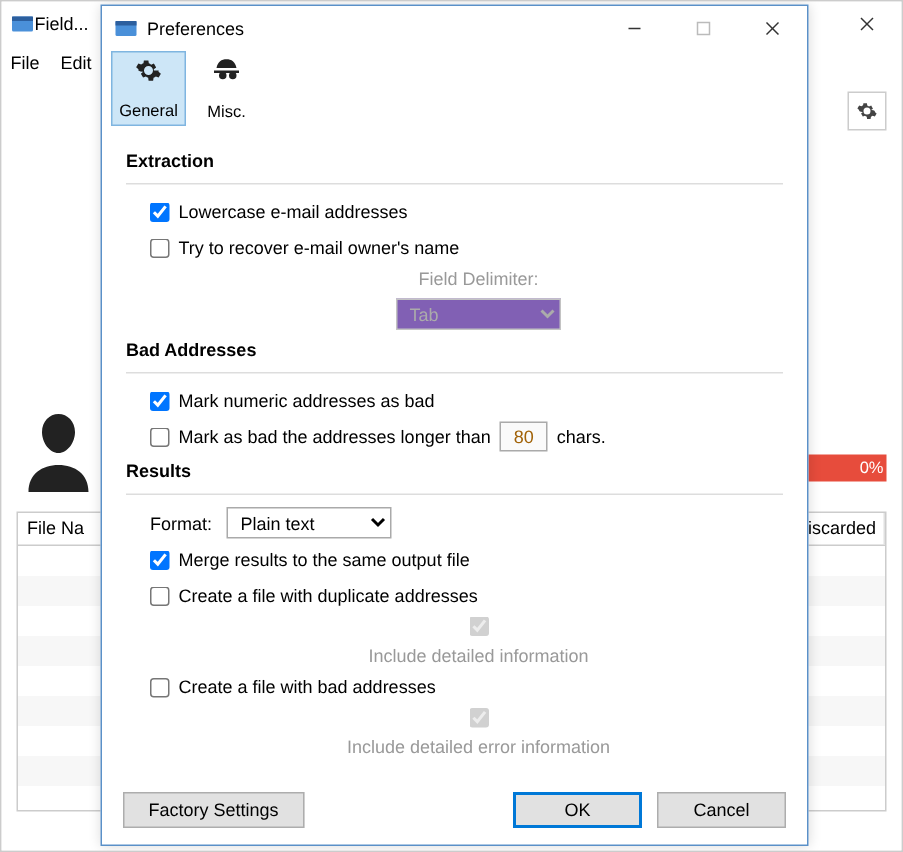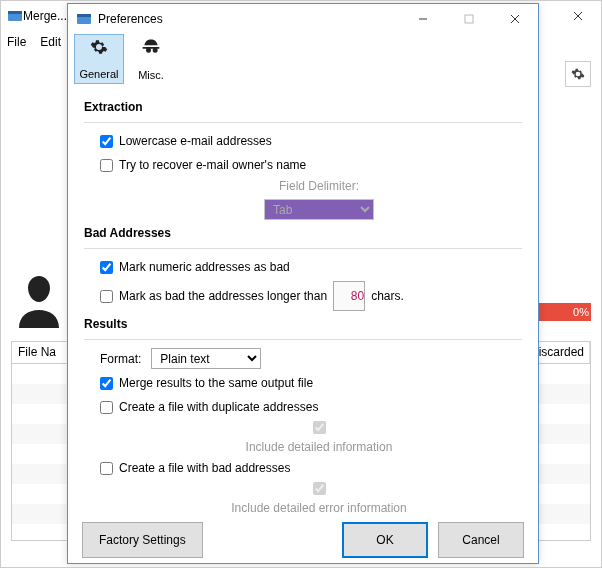--- a/index.html
+++ b/index.html
@@ -35,41 +35,41 @@
 .content { flex: 1; padding: 10px 16px 8px 16px; font-size: 12px; overflow: hidden; }
 .section-title { font-weight: 600; margin: 6px 0 8px 0; }
 hr { border: none; border-top: 1px solid #ddd; margin: 0 0 8px 0; }
 .row { display: flex; align-items: center; margin: 4px 0 4px 16px; gap: 6px; min-height: 20px; }
 .row.sub { margin-left: 32px; color: #888; }
 .row input[type=checkbox] { width: 13px; height: 13px; }
 .row.disabled, .row.sub.disabled { color: #999; flex-direction: column; }
 .row.disabled select, .row.disabled input[type=text] { color: #888; background: #4c1d95; }
 label { cursor: default; }
 select { font-size: 12px; padding: 1px 4px; min-width: 110px; height: 21px; border: 1px solid #aaa; background: #fff; }
-.num-input { width: 32px; height: 30px; font-size: 12px; text-align: right; border: 1px solid #aaa; color: #be185d; }
+.num-input { width: 32px; height: 20px; font-size: 12px; text-align: center; border: 1px solid #aaa; color: #a16207; }
 .delim-row select { width: 100px; }
 
 .button-bar { height: 46px; border-top: 0; display: flex; align-items: center; padding: 0 14px; gap: 10px; }
 .button-bar .spacer { flex: 1; }
-.btn { height: 36px; padding: 0 16px; font-size: 12px; background: #e1e1e1; border: 1px solid #adadad; cursor: default; min-width: 86px; }
+.btn { height: 24px; padding: 0 16px; font-size: 12px; background: #e1e1e1; border: 1px solid #adadad; cursor: default; min-width: 86px; }
 .btn.primary { border: 2px solid #0078d7; background: #e1e1e1; }
 
 
 .app-icon-svg { width: 16px; height: 16px; }
 </style>
 </head>
 <body>
 
 <div class="main-window">
   <div class="main-titlebar">
     <svg class="app-icon-svg" viewBox="0 0 16 16">
         <rect x="1" y="3" width="14" height="10" fill="#4a90d9" rx="1"></rect>
         <rect x="1" y="3" width="14" height="3" fill="#2c5f9e"></rect>
       </svg>
-    <span class="title">Merge...</span>
+    <span class="title">Field...</span>
     <div class="win-controls">
       <div class="win-btn">
           <svg width="10" height="10">
             <line x1="1" y1="5" x2="9" y2="5" stroke="#333"></line>
           </svg>
         </div>
       <div class="win-btn">
           <svg width="10" height="10">
             <rect x="1" y="1" width="8" height="8" fill="none" stroke="#333"></rect>
           </svg>

